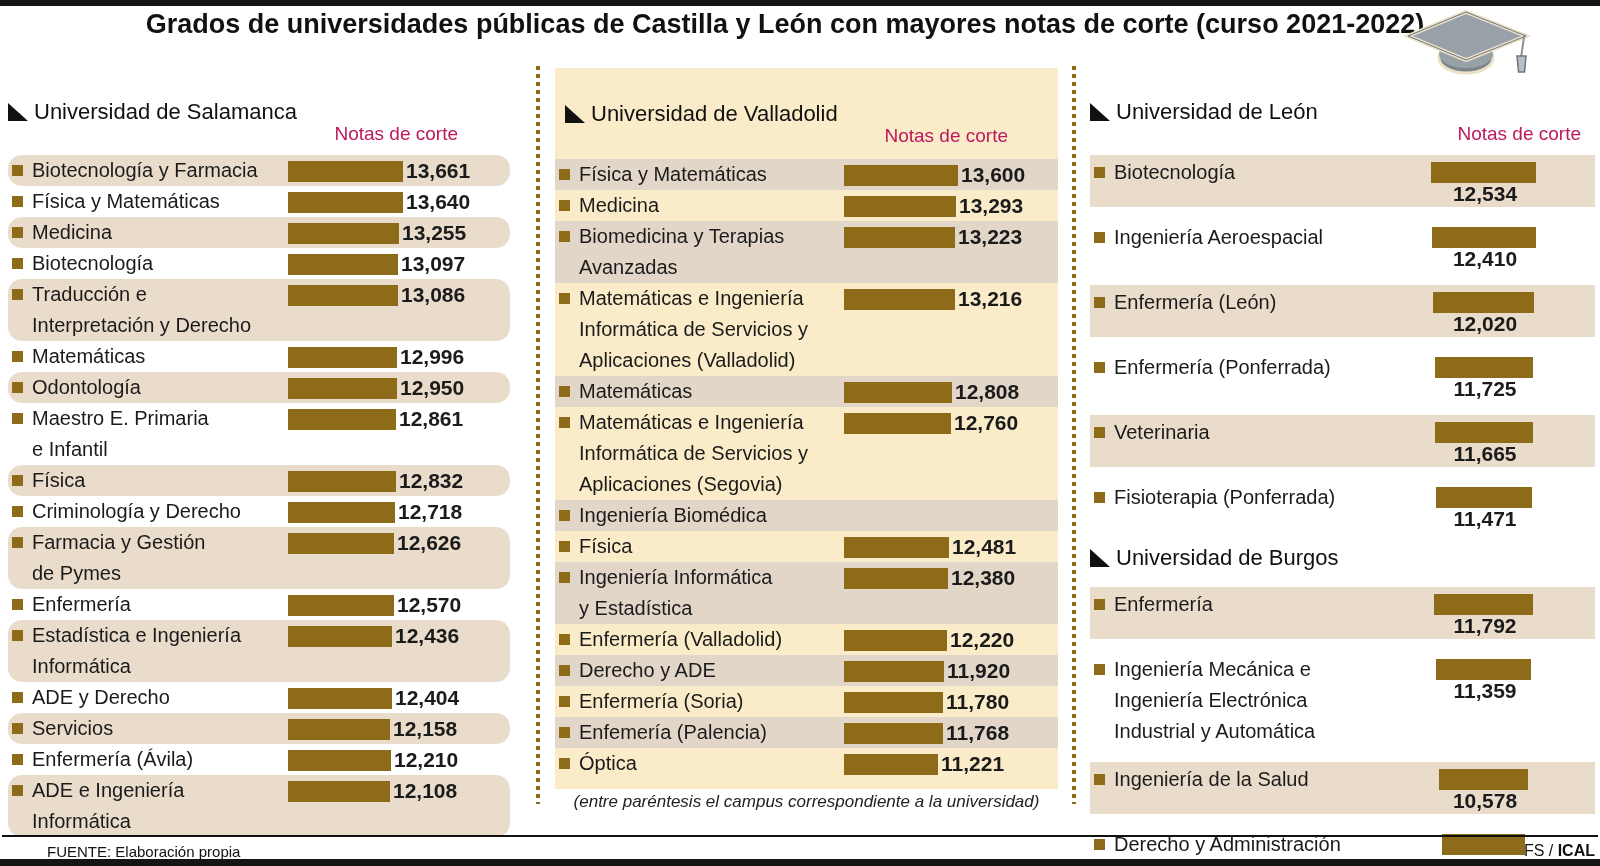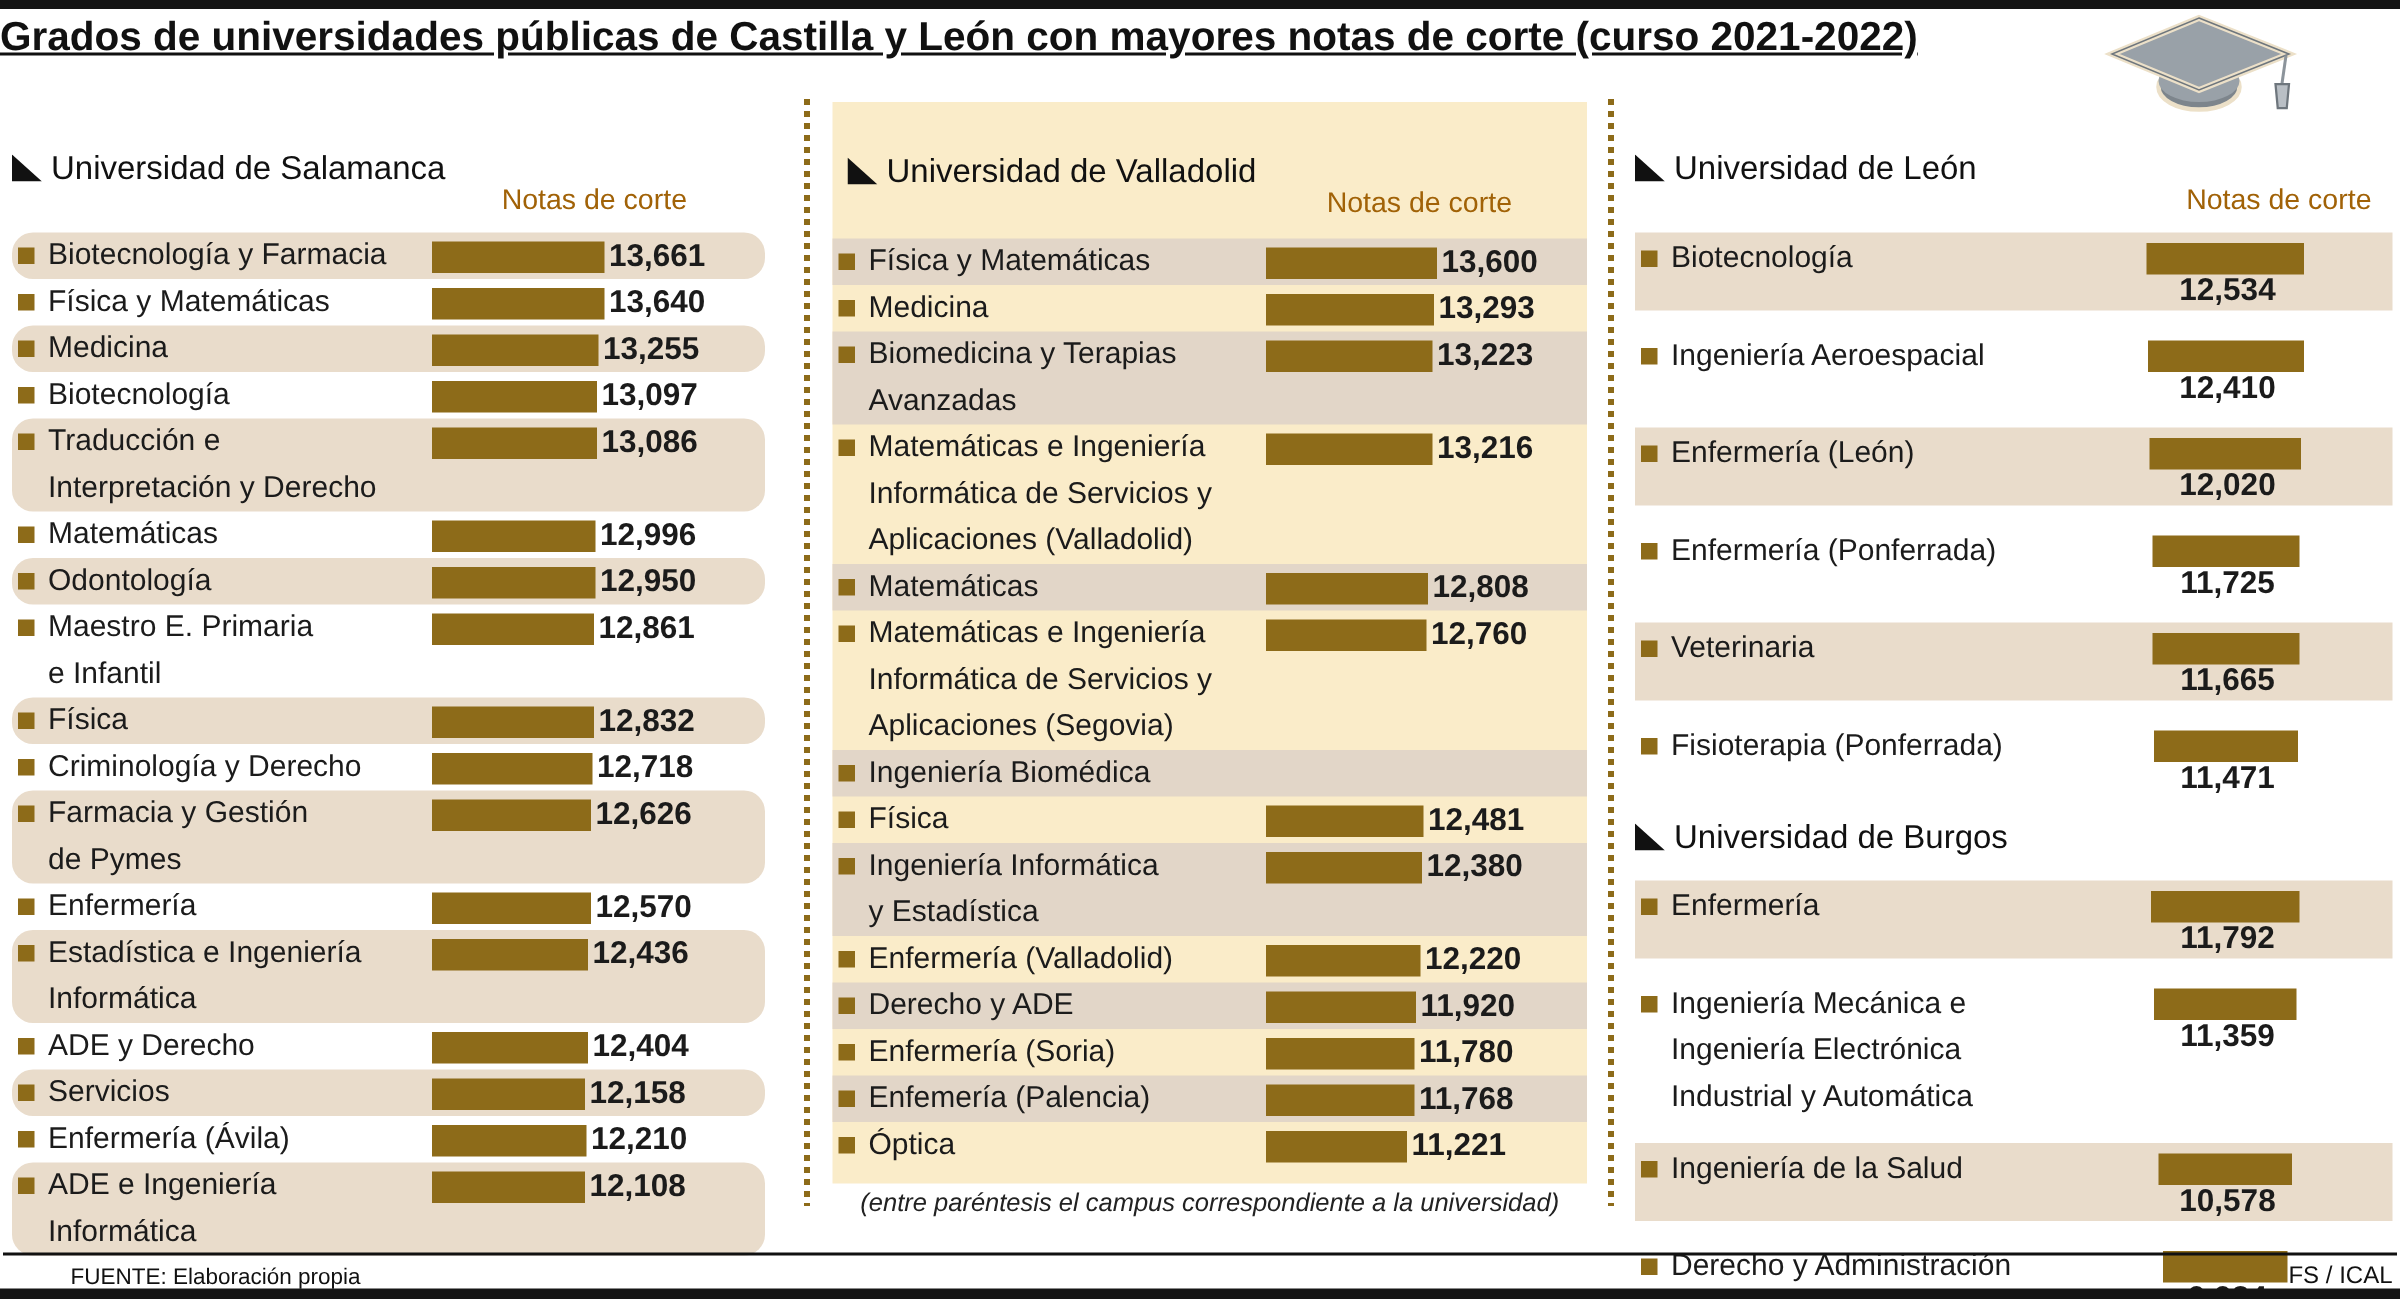--- a/index.html
+++ b/index.html
@@ -10,36 +10,36 @@
     --ink:#1b1b1b;
   }
   html,body{margin:0;padding:0;}
   body{
     width:1600px;height:866px;position:relative;background:#fff;
     font-family:"Liberation Sans", sans-serif;color:var(--ink);overflow:hidden;
   }
   .topbar{position:absolute;top:0;left:0;width:1600px;height:6px;background:#151515;}
   .bottombar{position:absolute;top:859px;left:0;width:1600px;height:7px;background:#151515;}
   .title{
-    position:absolute;top:9px;left:0;width:1570px;text-align:left;
-    font-size:27px;font-weight:bold;color:#111;text-decoration:underline;
+    position:absolute;top:9px;left:0;width:1570px;text-align:center;
+    font-size:27px;font-weight:bold;color:#111;
   }
   .cap{position:absolute;top:6px;left:1400px;width:144px;height:78px;}
 
   
   .col{position:absolute;}
   #col-sal{left:8px;top:78px;width:502px;}
   #col-right{left:1090px;top:78px;width:505px;}
   .panel{position:absolute;left:555px;top:68px;width:503px;background:var(--cream);padding-bottom:10px;}
 
   .colhead{display:flex;align-items:center;margin-bottom:10px;}
   .panel .colhead{padding:12px 10px 0 10px;margin-bottom:12px;}
   .tri{width:20px;height:18px;margin-right:6px;flex:0 0 auto;}
   .uname{font-size:22px;font-weight:normal;color:#111;white-space:nowrap;}
-  .ndc{font-size:19px;color:#a16207;margin-left:auto;white-space:nowrap;margin-top:45px;}
+  .ndc{font-size:19px;color:#be185d;margin-left:auto;white-space:nowrap;margin-top:45px;}
   #col-sal .ndc{margin-right:52px;}
   .panel .ndc{margin-right:40px;}
   #col-right .ndc{margin-right:14px;}
   .subhead{margin-top:6px;margin-bottom:16px;}
 
   
   .row{display:flex;align-items:flex-start;font-size:20px;line-height:31px;color:var(--ink);}
   .bullet{flex:0 0 11px;width:11px;height:11px;background:var(--gold);margin:10px 9px 0 4px;}
   .lbl{white-space:pre-line;flex:0 0 auto;}
   .barcell{display:flex;align-items:center;padding-top:5px;flex:0 0 auto;}
@@ -63,21 +63,21 @@
        background:repeating-linear-gradient(to bottom,var(--gold) 0 4px,transparent 4px 8px);}
   #sep1{left:536px;}
   #sep2{left:1072px;}
 
   .note{position:absolute;top:792px;left:545px;width:523px;text-align:center;
         font-style:italic;font-size:17px;color:#222;}
 
   .footline{position:absolute;top:835px;left:2px;width:1596px;border-top:2px solid #111;}
   .source{position:absolute;top:843px;left:4px;font-size:15px;color:#111;margin-left:43px;}
   .credit{position:absolute;top:842px;right:5px;font-size:16px;color:#111;}
-  .credit b{font-weight:normal;}
+  .credit b{font-weight:bold;}
 </style>
 </head>
 <body>
 
 <div class="topbar"></div>
 <div class="title">Grados de universidades públicas de Castilla y León con mayores notas de corte (curso 2021-2022)</div>
 
 <svg class="cap" viewBox="0 0 144 78">
   <ellipse cx="66" cy="52" rx="27" ry="15" fill="#7d858c" stroke="#ece0c8" stroke-width="3"></ellipse>
   <ellipse cx="66" cy="48" rx="27" ry="14" fill="#99a1a8"></ellipse>

